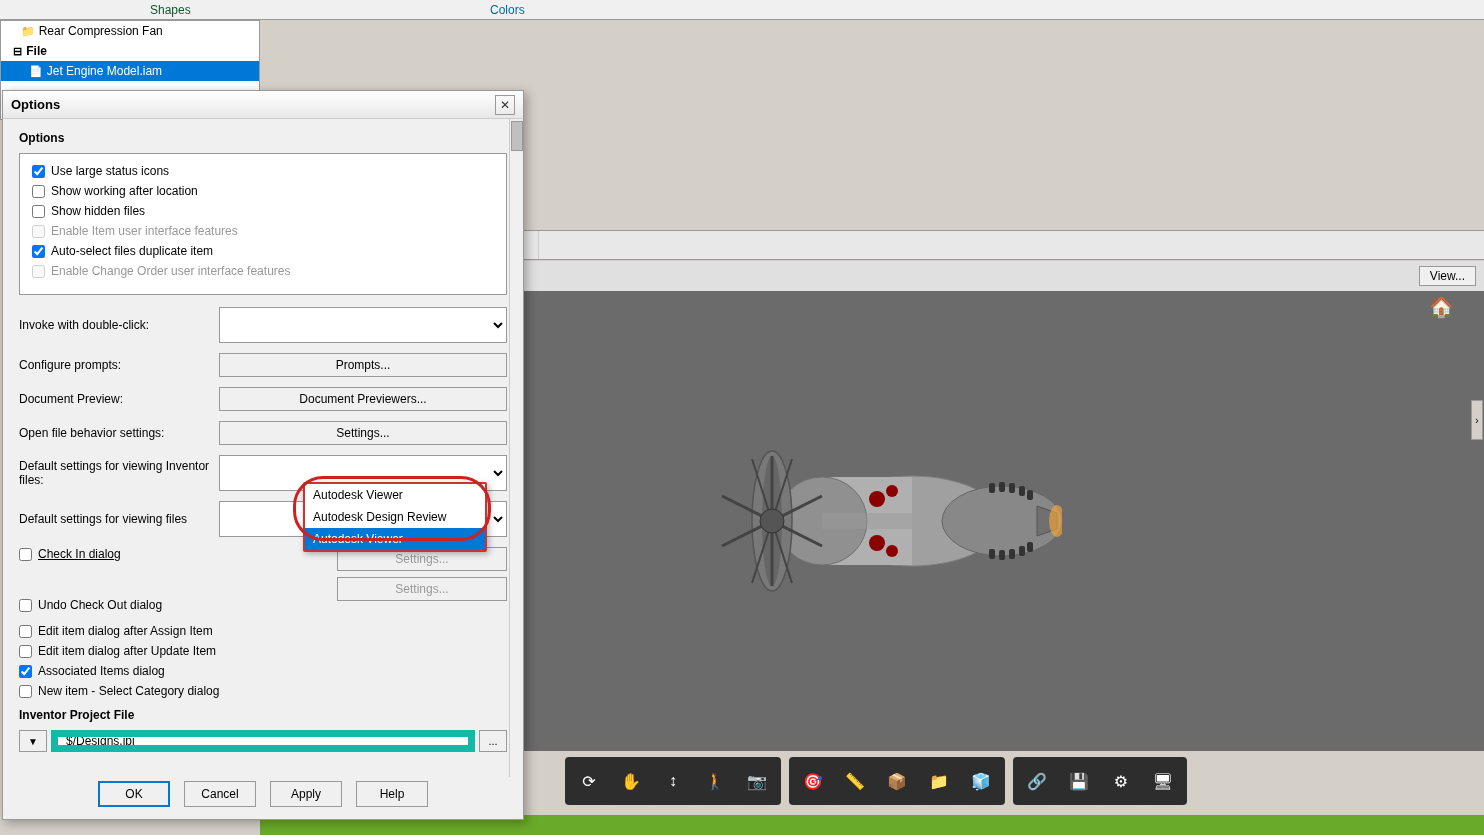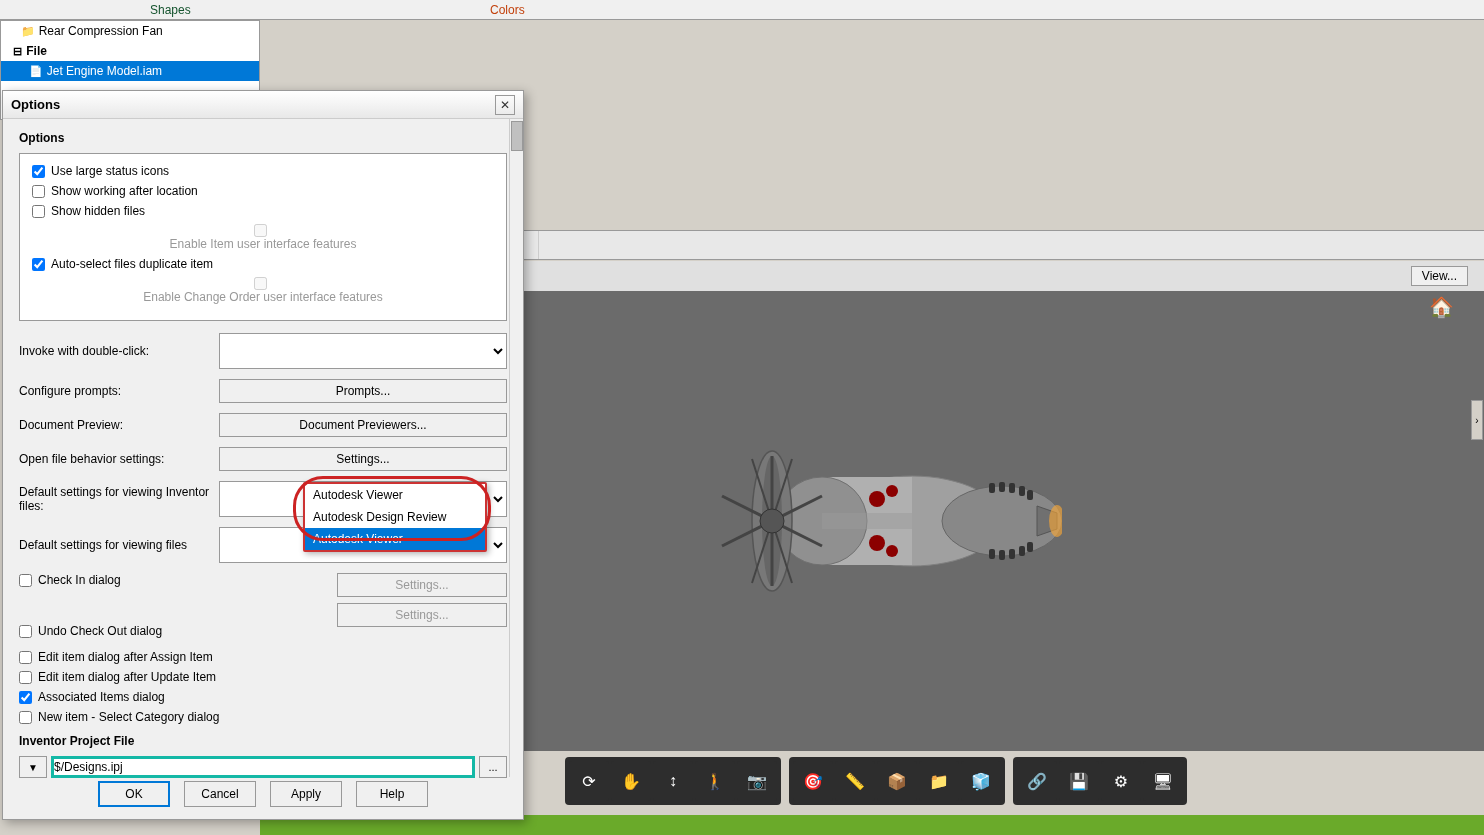--- a/index.html
+++ b/index.html
@@ -36,21 +36,21 @@
     .top-bar-shapes {
       position: absolute;
       left: 150px;
       font-size: 12px;
       color: #14532d;
     }
     .top-bar-colors {
       position: absolute;
       left: 490px;
       font-size: 12px;
-      color: #c2410c;
+      color: #0369a1;
     }
 
     
     .tree-panel {
       position: absolute;
       top: 20px; left: 0;
       width: 260px;
       height: 100px;
       background: #fff;
       border: 1px solid #999;
@@ -102,21 +102,21 @@
     .view-btn-area {
       position: absolute;
       top: 261px;
       left: 260px;
       width: 1224px;
       height: 30px;
       background: #e0e0e0;
       display: flex;
       align-items: center;
       justify-content: flex-end;
-      padding-right: 16px;
+      padding-right: 8px;
     }
     .view-button {
       background: #f0f0f0;
       border: 1px solid #999;
       padding: 2px 10px;
       font-size: 12px;
       cursor: pointer;
     }
 
     
@@ -255,21 +255,20 @@
       align-items: center;
       margin-bottom: 6px;
       font-size: 12px;
     }
     .checkbox-row input[type="checkbox"] {
       margin-right: 6px;
       cursor: pointer;
     }
     .checkbox-row.disabled {
       color: #999;
-      flex-direction: column;
     }
     .form-row {
       display: flex;
       align-items: center;
       margin-bottom: 10px;
       font-size: 12px;
     }
     .form-label {
       width: 200px;
       color: #000;
@@ -356,24 +355,24 @@
       background: #f0f0f0;
       cursor: pointer;
       display: flex;
       align-items: center;
       justify-content: center;
       font-size: 10px;
     }
     .project-file-input {
       flex: 1;
       height: 22px;
-      border: 3px solid #14b8a6;
+      border: 7px solid #14b8a6;
       background: white;
       font-size: 12px;
-      padding: 2px 0;
+      padding: 2px 8px;
     }
     .project-file-browse {
       width: 28px;
       height: 22px;
       border: 1px solid #999;
       background: #f0f0f0;
       cursor: pointer;
       display: flex;
       align-items: center;
       justify-content: center;
@@ -637,21 +636,21 @@
       <div class="form-control">
         
         <select class="select-control">
           <option>Autodesk Viewer</option>
           <option>Autodesk Design Review</option>
         </select>
       </div>
     </div>
 
     <div class="section-suppression">
-      <div style="display:flex; gap:8px; margin-bottom:6px;">
+      <div style="display:flex; gap:8px; margin-bottom:6px;text-decoration:underline;">
         <div style="flex:1;">
           <div class="checkbox-row">
             <input type="checkbox" style="">
             <span>Check In dialog</span>
           </div>
         </div>
         <div style="width:170px;">
           <button class="btn-control disabled">Settings...</button>
         </div>
       </div>

